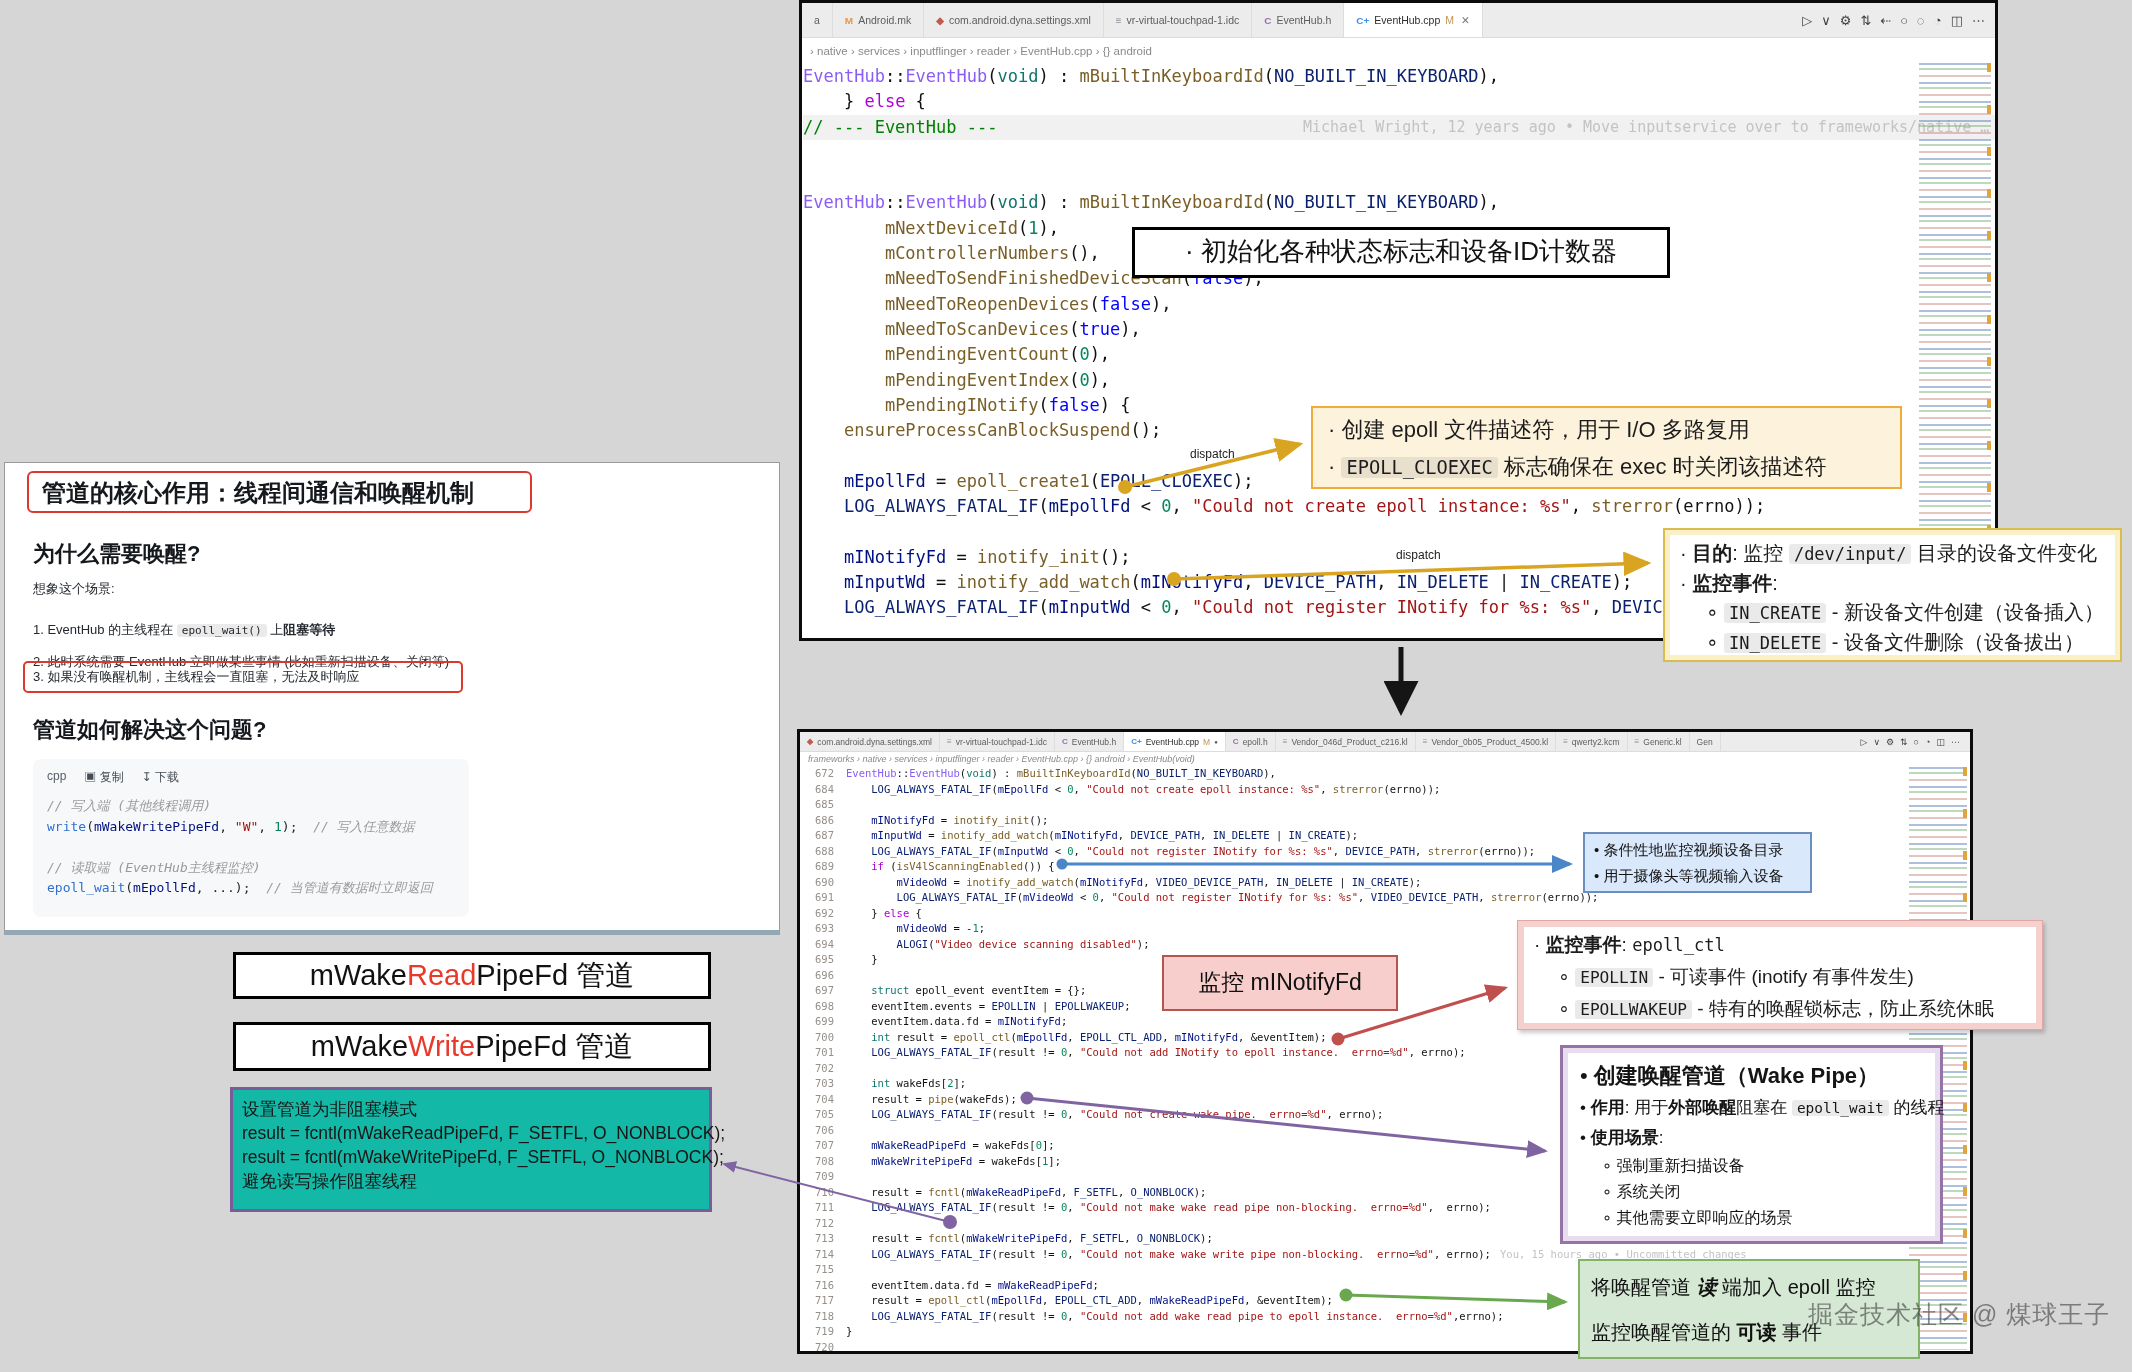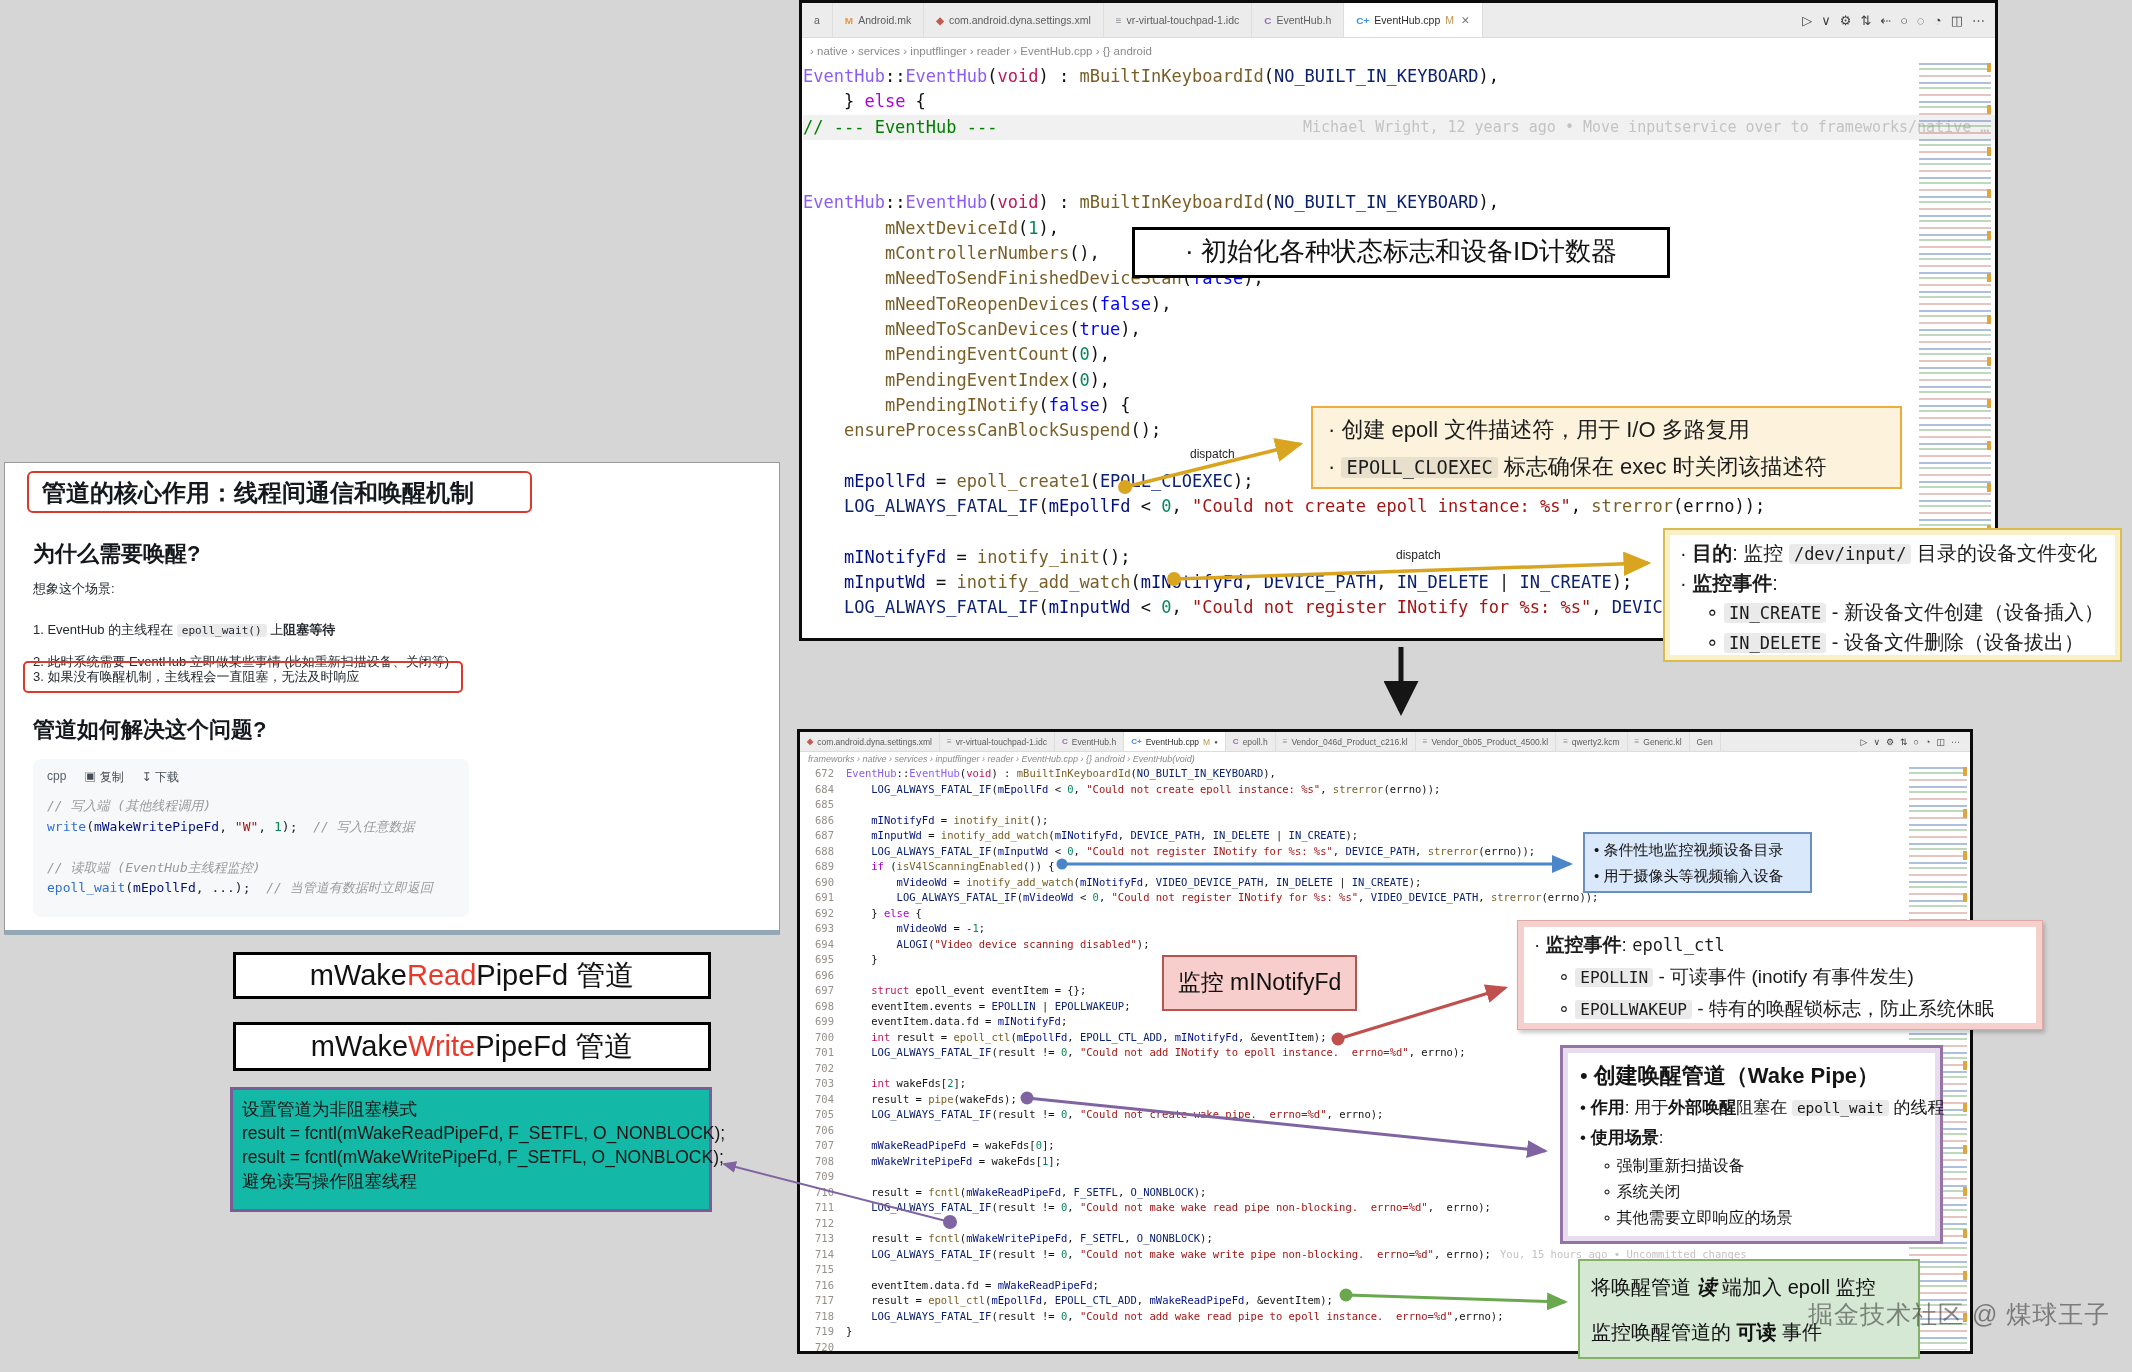--- a/index.html
+++ b/index.html
@@ -31,41 +31,41 @@
   .code{font-family:"DejaVu Sans Mono","Liberation Mono",monospace;position:relative;color:#111;}
   .top-code{font-size:17px;line-height:25.3px;padding-left:1px;}
   .top-code .cl{height:25.3px;white-space:pre;position:relative;}
   .top-code .cl:nth-child(3){background:#f1f1f1;}
   .top-code .cl:nth-child(7) .tk-mac{text-decoration:underline;}
   .bot-code{font-size:10.5px;line-height:15.5px;}
   .bot-code .cl2{height:15.5px;white-space:pre;position:relative;}
   .ln{display:inline-block;width:34px;text-align:right;padding-right:12px;color:#948f8a;}
   .blame{position:absolute;left:500px;top:0;color:#c3c3c3;font-size:15px;white-space:nowrap;}
   .blame2{position:absolute;left:700px;top:0;color:#c3c3c3;white-space:nowrap;}
-  .tk-c{color:#008000;} .tk-s{color:#a31515;} .tk-k{color:#be185d;} .tk-ctl{color:#af00db;}
+  .tk-c{color:#008000;} .tk-s{color:#a31515;} .tk-k{color:#0f766e;} .tk-ctl{color:#af00db;}
   .tk-b{color:#0000ff;} .tk-ty{color:#8b5cf6;} .tk-n{color:#098658;} .tk-mac{color:#0b216f;}
   .tk-fn{color:#795e26;} .tk-mem{color:#001080;}
   .minimap{position:absolute;background:repeating-linear-gradient(180deg,rgba(90,130,190,.5) 0 2px,transparent 2px 5px,rgba(110,170,110,.45) 5px 7px,transparent 7px 12px,rgba(190,110,100,.4) 12px 14px,transparent 14px 19px);}
   .minimap:after{content:"";position:absolute;right:0;top:0;bottom:0;width:4px;background:repeating-linear-gradient(180deg,#e2a43c 0 9px,transparent 9px 42px);}
   #miniTop{right:4px;top:60px;width:72px;height:574px;}
   #miniBot{right:3px;top:35px;width:58px;height:583px;}
   
   .seg-b{font-weight:bold;} .seg-bi{font-weight:bold;font-style:italic;} .seg-red{color:#e8392a;}
   .seg-m{font-family:"DejaVu Sans Mono",monospace;font-size:.9em;}
   .seg-code{font-family:"DejaVu Sans Mono",monospace;font-size:.85em;background:rgba(125,125,125,.16);border-radius:3px;padding:0 5px;}
   #initBox{left:1132px;top:227px;width:532px;height:45px;background:#fff;border:3px solid #000;font-size:26px;line-height:43px;text-align:center;color:#111;z-index:30;}
   #epollBox{left:1311px;top:406px;width:591px;height:83px;background:#fdf3dd;border:2px solid #efac3c;box-sizing:border-box;padding:3px 15px;z-index:30;}
   #epollBox .bl{font-size:22px;line-height:37px;white-space:nowrap;color:#1c1c1c;}
   #purposeBox{left:1663px;top:528px;width:459px;height:134px;background:#faf0c8;border:2px solid #d9bb4e;box-sizing:border-box;padding:5px;z-index:30;}
   #purposeBox .inner{background:#fff;height:100%;box-sizing:border-box;padding:4px 10px;}
   #purposeBox .bl{font-size:20px;line-height:29px;white-space:nowrap;color:#1c1c1c;}
   #purposeBox .sub{padding-left:26px;}
   #videoBox{left:1583px;top:832px;width:229px;height:61px;background:#dae8fc;border:2px solid #6c8ebf;box-sizing:border-box;padding:3px 9px;z-index:30;}
   #videoBox .bl{font-size:15px;line-height:26px;white-space:nowrap;color:#141414;}
-  #monitorLabel{left:1162px;top:955px;width:195px;height:56px;background:#f8cecc;border:2px solid #b85450;box-sizing:border-box;font-size:23px;line-height:50px;text-align:center;color:#111;z-index:30;}
+  #monitorLabel{left:1162px;top:955px;width:236px;height:56px;background:#f8cecc;border:2px solid #b85450;box-sizing:border-box;font-size:23px;line-height:50px;text-align:center;color:#111;z-index:30;}
   #eventsBox{left:1517px;top:920px;width:526px;height:110px;background:#f5d0cd;border:1px solid #e0a8a4;box-sizing:border-box;padding:6px;z-index:30;box-shadow:2px 3px 4px rgba(0,0,0,.2);}
   #eventsBox .inner{background:#fff;height:100%;box-sizing:border-box;padding:2px 10px;}
   #eventsBox .bl{font-size:19px;line-height:31px;white-space:nowrap;color:#1c1c1c;}
   #eventsBox .sub{padding-left:24px;}
   #wakeBox{left:1560px;top:1045px;width:383px;height:199px;background:#e7ddee;border:3px solid #9673a6;box-sizing:border-box;padding:5px;z-index:30;}
   #wakeBox .inner{background:#fff;height:100%;box-sizing:border-box;padding:6px 12px;}
   #wakeBox .t1{font-size:22px;line-height:34px;white-space:nowrap;color:#151515;}
   #wakeBox .t2{font-size:17px;line-height:30px;white-space:nowrap;color:#151515;}
   #wakeBox .sub{font-size:16px;line-height:26px;padding-left:22px;white-space:nowrap;color:#151515;}
   #greenBox{left:1578px;top:1259px;width:342px;height:100px;background:#d5e8d4;border:2px solid #82b366;box-sizing:border-box;padding:4px 11px;z-index:30;}

